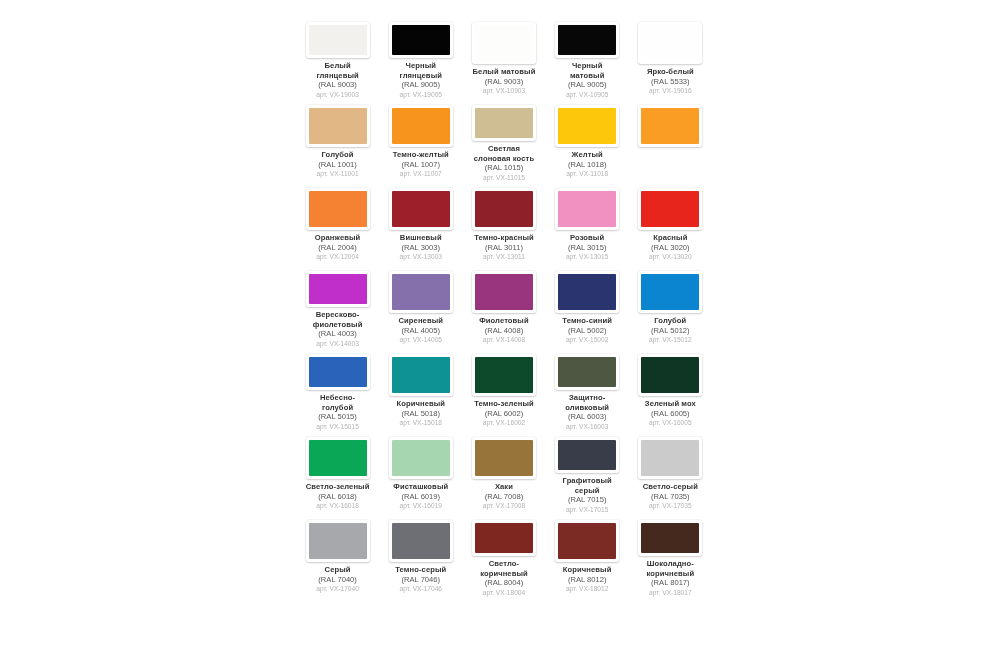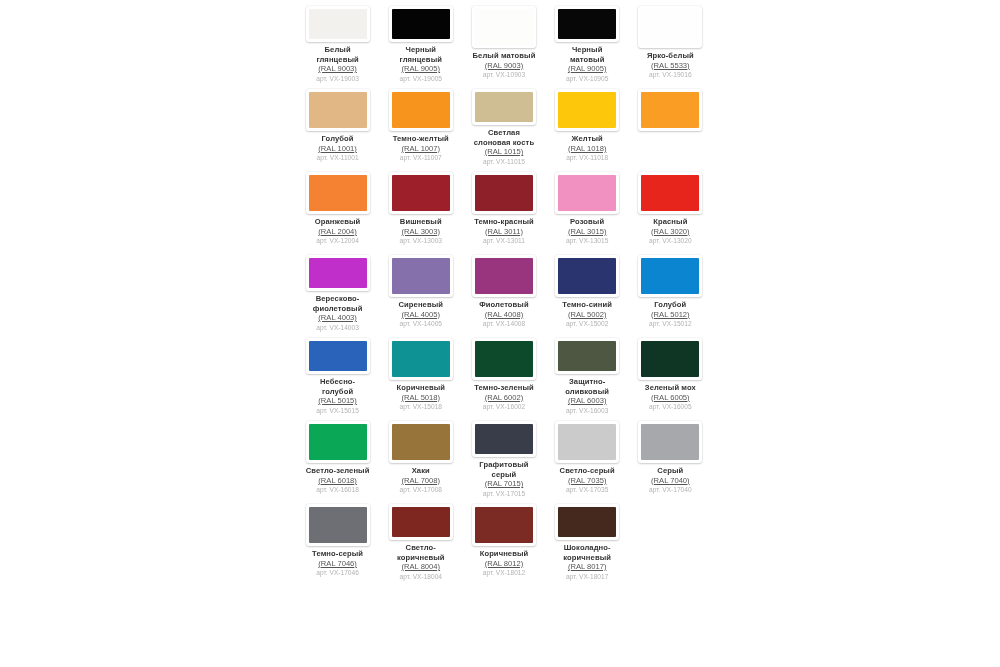--- a/index.html
+++ b/index.html
@@ -10,21 +10,21 @@
   body {
     width: 1000px;
     height: 667px;
     font-family: "Liberation Sans", sans-serif;
     overflow: hidden;
   }
 
   #palette-grid {
     position: absolute;
     left: 296px;
-    top: 0px;
+    top: 16px;
     width: 416px;
     display: grid;
     grid-template-columns: repeat(5, 83.2px);
     grid-auto-rows: 83px;
   }
 
   .swatch-card {
     position: relative;
     width: 83.2px;
     height: 83px;
@@ -66,21 +66,20 @@
     font-weight: bold;
     color: #333333;
     letter-spacing: 0.1px;
   }
 
   .swatch-ral {
     display: block;
     font-size: 7.6px;
     font-weight: normal;
     color: #555555;
-    text-decoration: underline;
   }
 
   .swatch-art {
     display: block;
     font-size: 6.6px;
     font-weight: normal;
     color: #b3b3b3;
   }
 </style>
 </head>
@@ -337,20 +336,30 @@
         <span class="swatch-chip" style="background: rgb(10, 167, 87);"></span>
       </span>
       <span class="swatch-text">
         <span class="swatch-name">Светло-зеленый</span>
         <span class="swatch-ral">(RAL 6018)</span>
         <span class="swatch-art">арт. VX-16018</span>
       </span>
     </div>
     <div class="swatch-card">
       <span class="swatch-frame">
+        <span class="swatch-chip" style="background: rgb(165, 214, 176);"></span>
+      </span>
+      <span class="swatch-text">
+        <span class="swatch-name">Фисташковый</span>
+        <span class="swatch-ral">(RAL 6019)</span>
+        <span class="swatch-art">арт. VX-16019</span>
+      </span>
+    </div>
+    <div class="swatch-card">
+      <span class="swatch-frame">
         <span class="swatch-chip" style="background: rgb(151, 116, 58);"></span>
       </span>
       <span class="swatch-text">
         <span class="swatch-name">Хаки</span>
         <span class="swatch-ral">(RAL 7008)</span>
         <span class="swatch-art">арт. VX-17008</span>
       </span>
     </div>
     <div class="swatch-card">
       <span class="swatch-frame">

